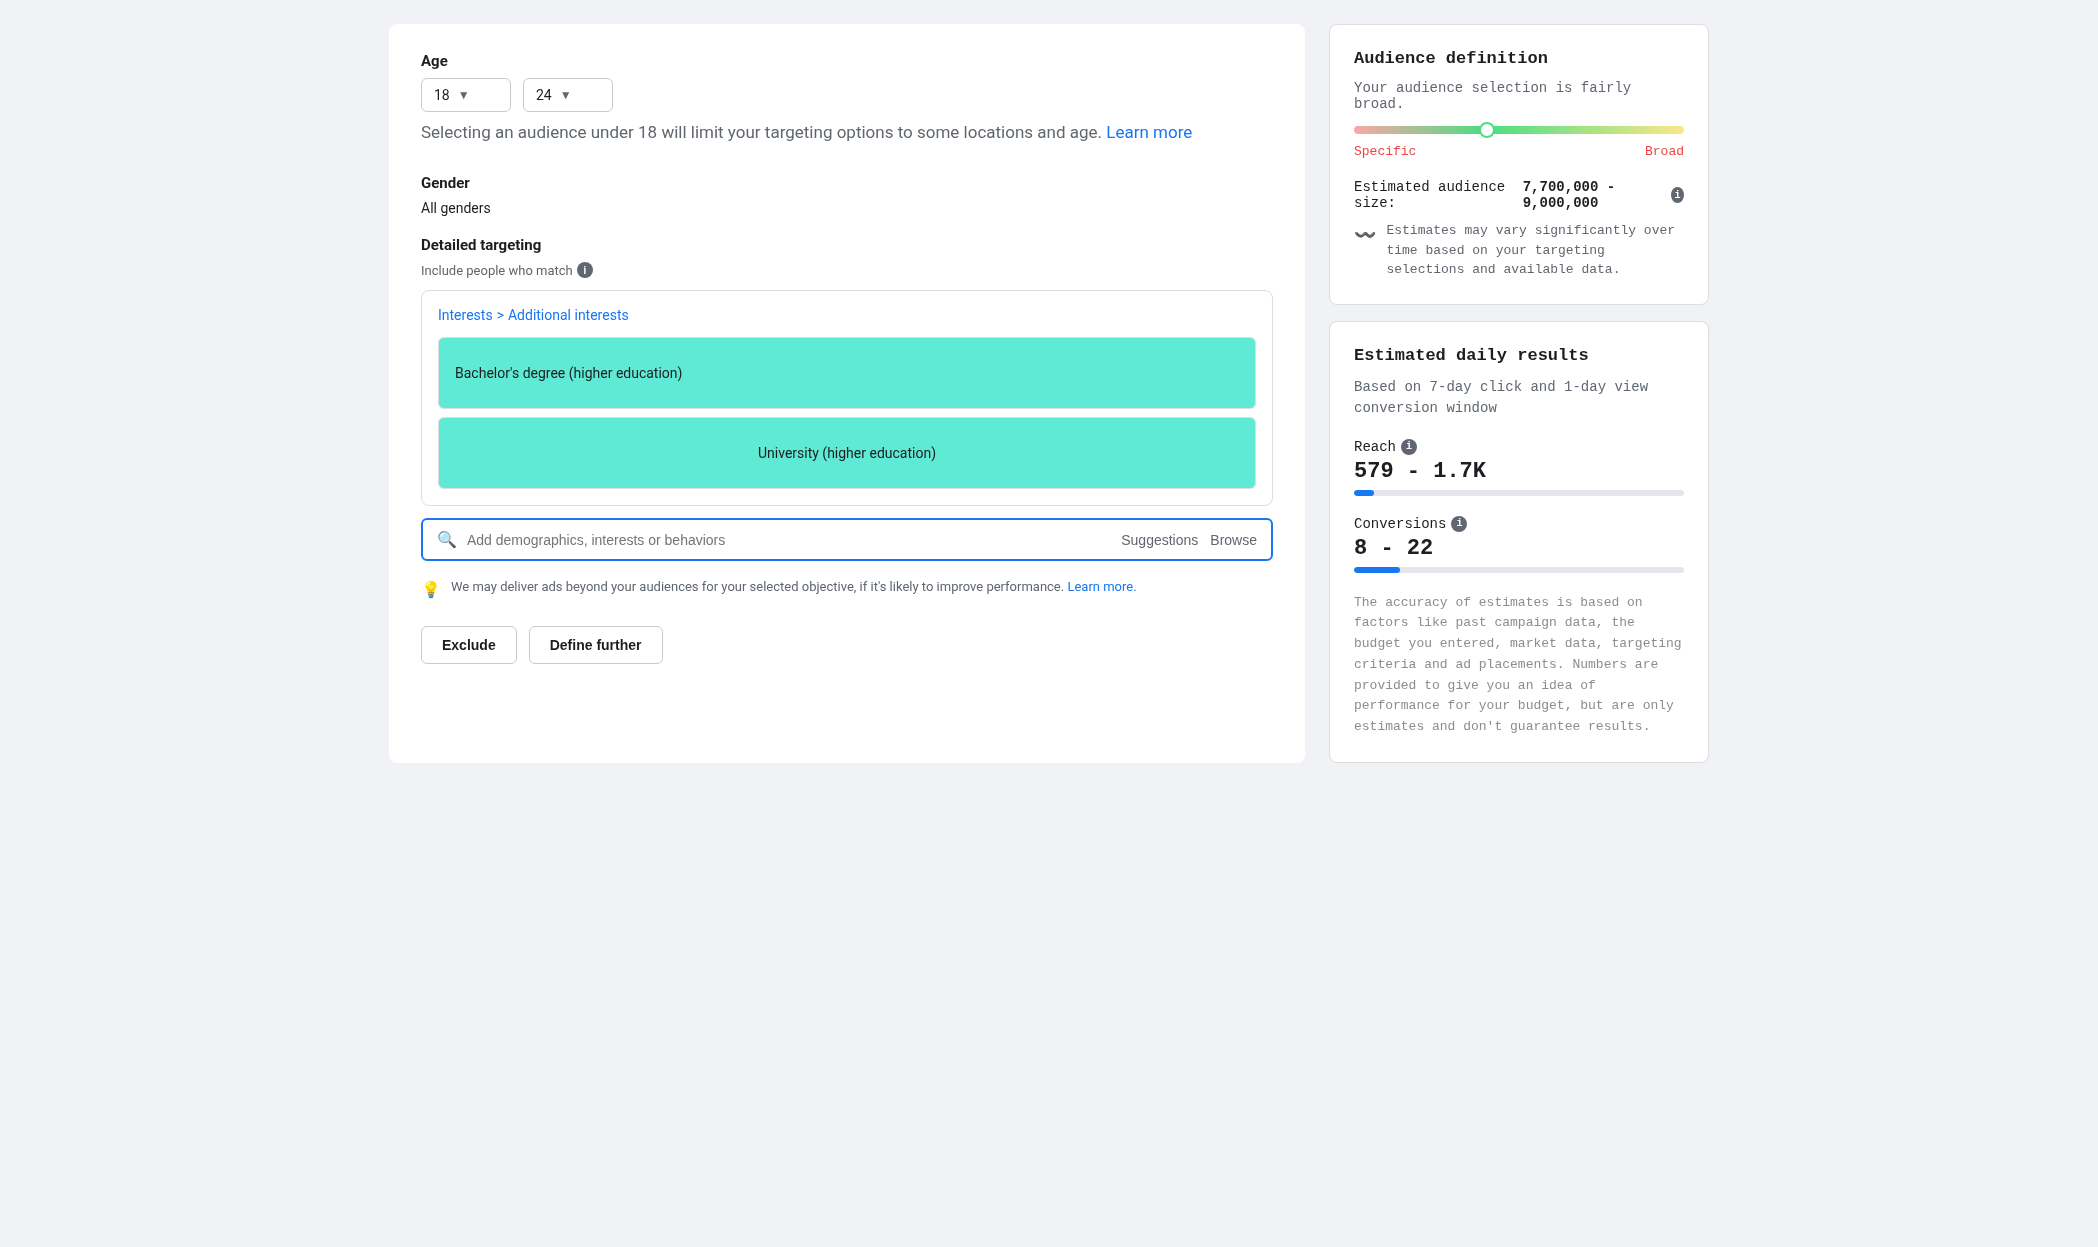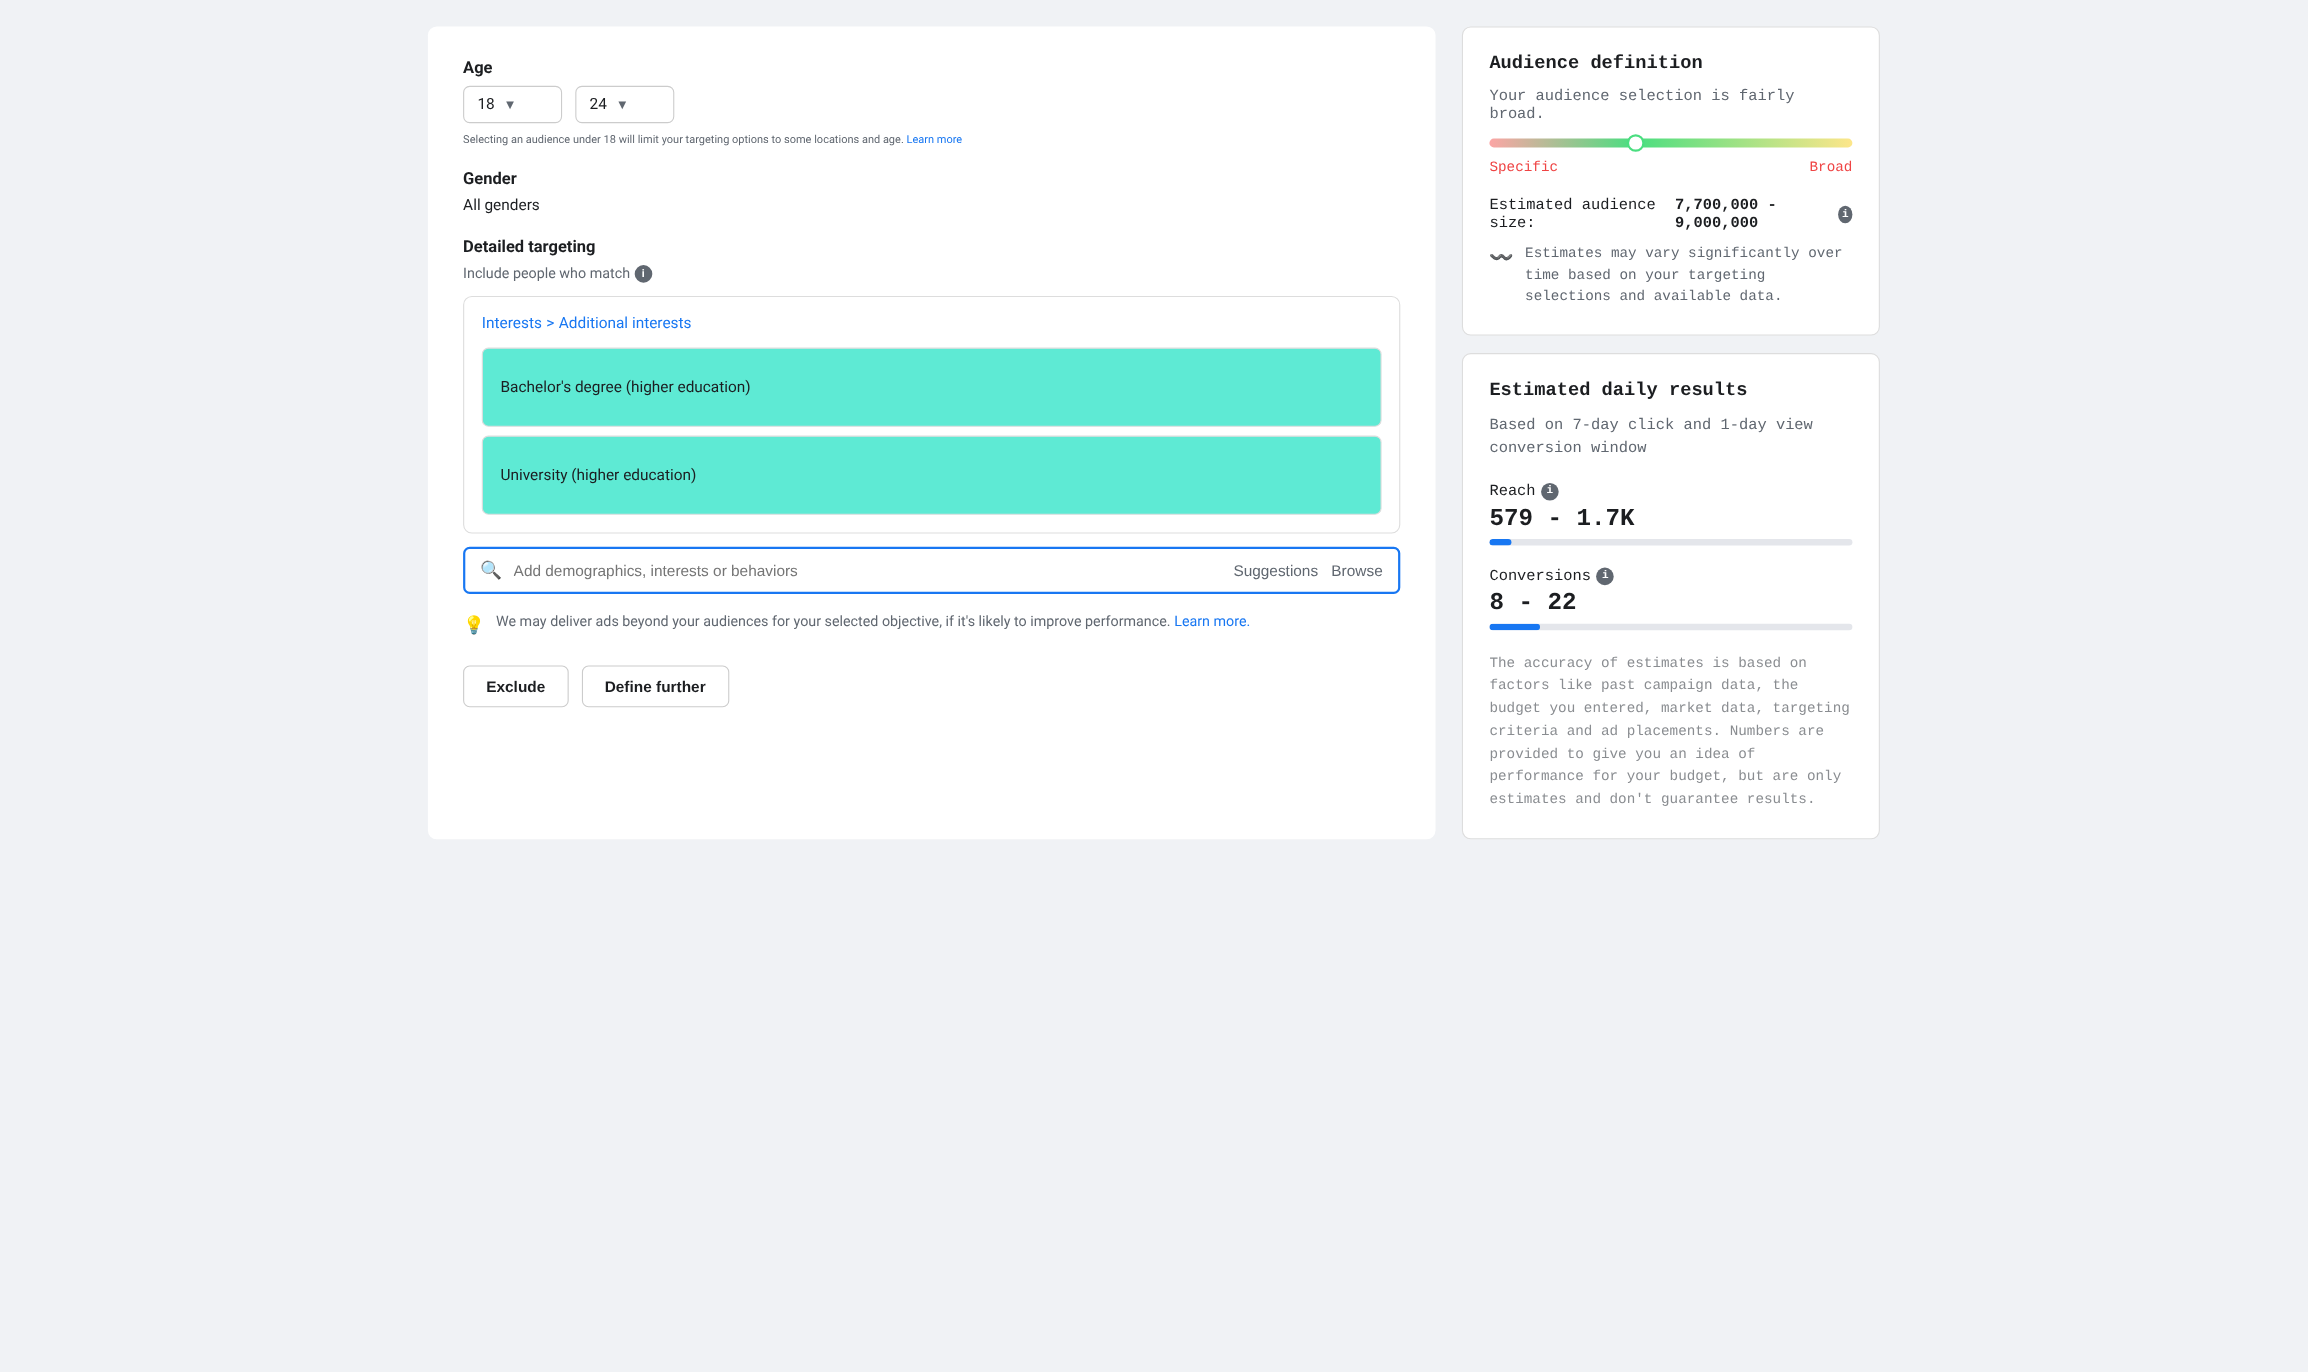--- a/index.html
+++ b/index.html
@@ -60,23 +60,23 @@
       cursor: pointer;
       font-size: 14px;
       gap: 8px;
       min-width: 90px;
     }
     .age-select .chevron {
       color: #606770;
       font-size: 12px;
     }
     .age-note {
-      font-size: 10px;
-      color: #606770;
-      margin-bottom: 20px;
+      font-size: 17px;
+      color: #606770;
+      margin-bottom: 32px;
     }
     .age-note a {
       color: #1877f2;
       text-decoration: none;
     }
     .gender-value {
       font-size: 14px;
       color: #1c1e21;
       margin-bottom: 20px;
     }
@@ -129,20 +129,21 @@
       border: 1px solid #ddd;
       border-radius: 6px;
       padding: 27px 16px;
       margin-bottom: 8px;
       background: #5eead4;
       font-size: 14px;
       color: #1c1e21;
     }
     .targeting-item:last-child {
       margin-bottom: 0;
+      text-align: center;
     }
     .search-box {
       display: flex;
       align-items: center;
       border: 2px solid #1877f2;
       border-radius: 6px;
       padding: 10px 14px;
       background: #fff;
       margin-bottom: 16px;
       gap: 10px;

